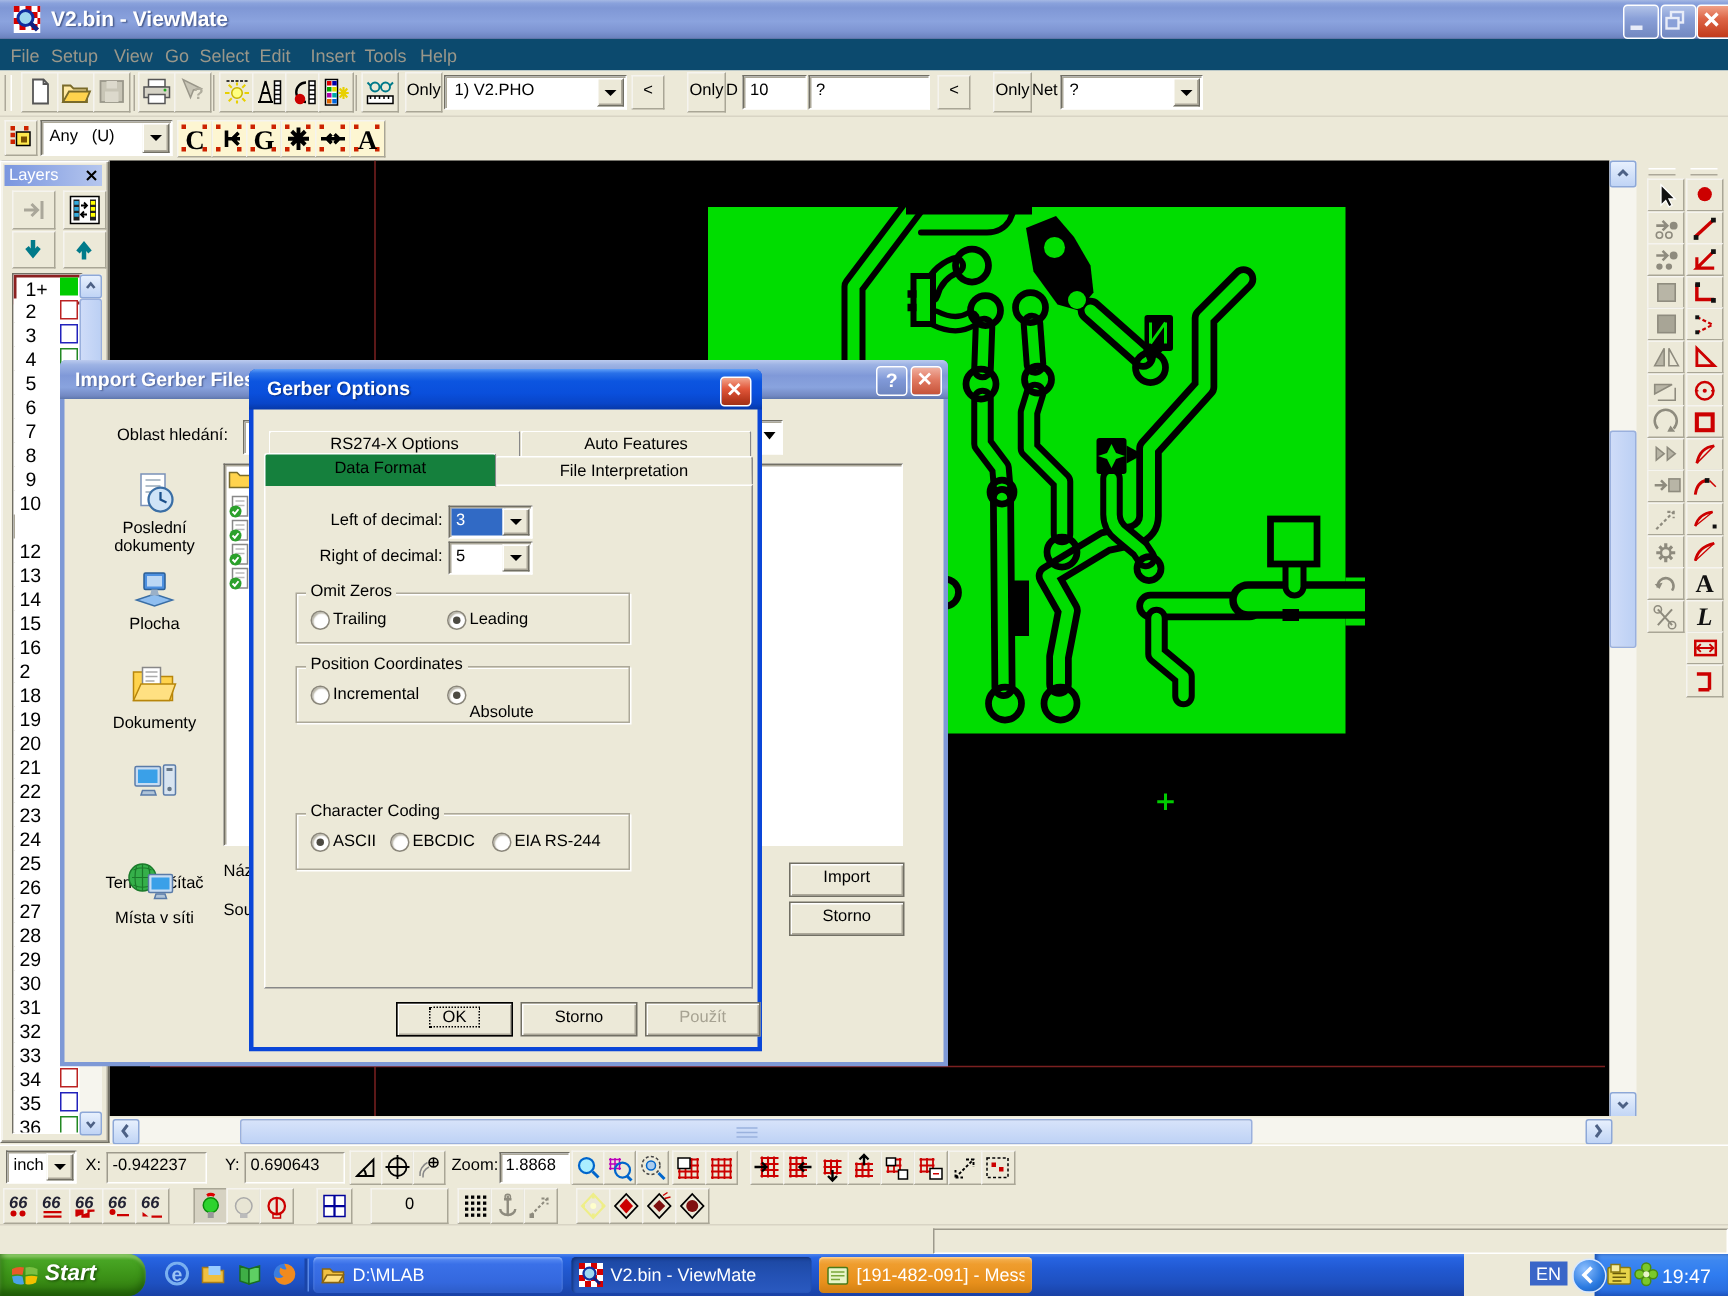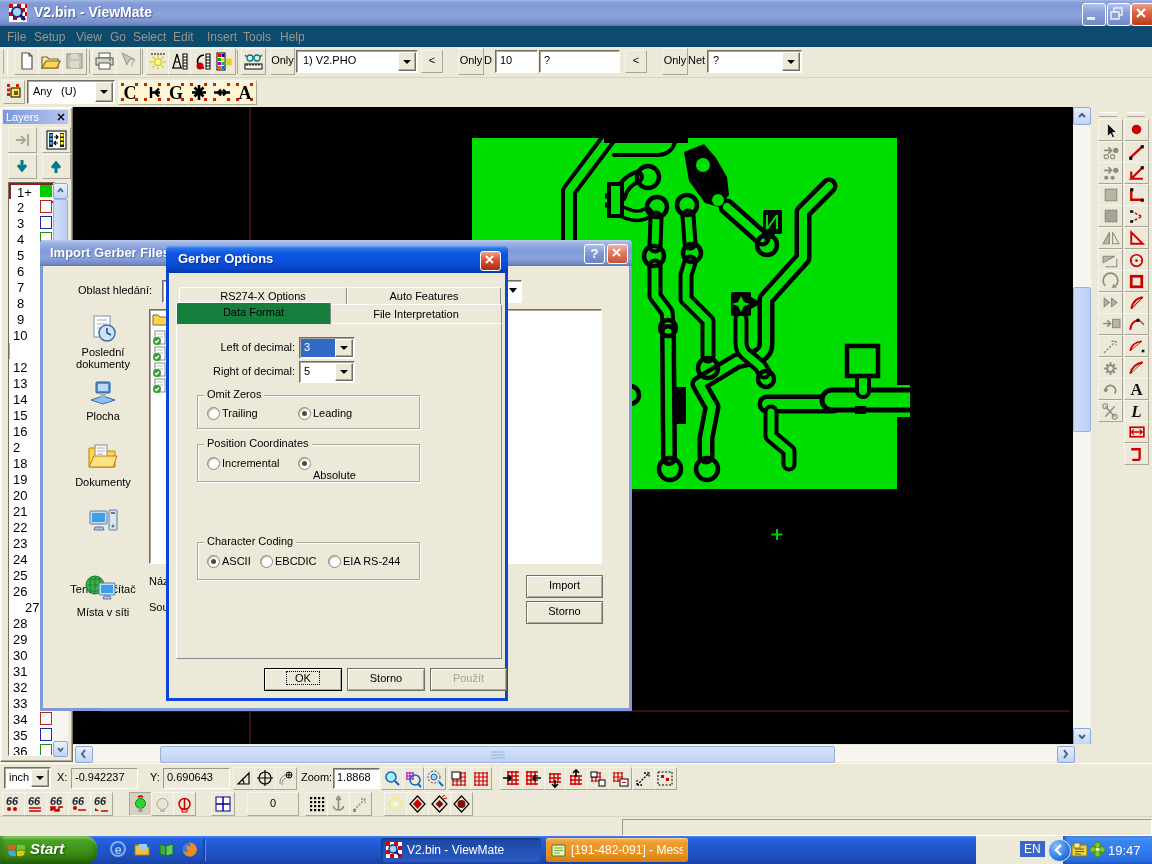--- a/index.html
+++ b/index.html
@@ -659,21 +659,21 @@
         </div>
  <div class="abs" style="left:0;top:384px;width:43px;height:16px;background:#fff;">
           <span style="position:absolute;left:4px;top:1px;font-size:13px;">25</span>
           <span style="position:absolute;left:31px;top:1px;width:10px;height:11px;border:1.5px solid #228822;"></span>
         </div>
  <div class="abs" style="left:0;top:400px;width:43px;height:16px;background:#fff;">
           <span style="position:absolute;left:4px;top:1px;font-size:13px;">26</span>
           <span style="position:absolute;left:31px;top:1px;width:10px;height:11px;border:1.5px solid #bb2222;"></span>
         </div>
  <div class="abs" style="left:0;top:416px;width:43px;height:16px;background:#fff;">
-          <span style="position:absolute;left:4px;top:1px;font-size:13px;margin-left:12px;">27</span>
+          <span style="position:absolute;left:4px;top:1px;font-size:13px;">27</span>
           <span style="position:absolute;left:31px;top:1px;width:10px;height:11px;border:1.5px solid #2222bb;"></span>
         </div>
  <div class="abs" style="left:0;top:432px;width:43px;height:16px;background:#fff;">
           <span style="position:absolute;left:4px;top:1px;font-size:13px;">28</span>
           <span style="position:absolute;left:31px;top:1px;width:10px;height:11px;border:1.5px solid #228822;"></span>
         </div>
  <div class="abs" style="left:0;top:448px;width:43px;height:16px;background:#fff;">
           <span style="position:absolute;left:4px;top:1px;font-size:13px;">29</span>
           <span style="position:absolute;left:31px;top:1px;width:10px;height:11px;border:1.5px solid #bb2222;"></span>
         </div>
@@ -1095,20 +1095,27 @@
  <svg class="abs" style="left:158px;top:5px" width="17" height="17">
         <path d="M2 3 L8 5 L8 15 L2 13 Z" fill="#3fae46" stroke="#1a6e20"></path>
         <path d="M15 3 L8 5 L8 15 L15 13 Z" fill="#5ecf63" stroke="#1a6e20"></path>
       </svg>
  <svg class="abs" style="left:181px;top:5px" width="17" height="17">
         <circle cx="8.5" cy="8.5" r="7" fill="#3a7de0"></circle>
         <path d="M8.5 1.5 A7 7 0 1 1 2 10 Q5 12 8 10 Q4 8 6 4 Q8 6 10 5 Q9 3 8.5 1.5 Z" fill="#f08a1e"></path>
       </svg>
  <div class="abs" style="left:203px;top:3px;width:2px;height:22px;background:#1a45a8;border-right:1px solid #5a8ae8;"></div>
 
+ <div class="abs" style="left:209px;top:2px;width:166px;height:24px;border-radius:3px;background:linear-gradient(180deg,#5c90f5 0%,#3a70e8 20%,#3468de 70%,#2d5cc8 100%);box-shadow:inset 0 1px 1px #86acf5;">
+  <svg class="abs" style="left:5px;top:4px" width="16" height="16">
+          <path d="M1 13 V4 h5 l2 2 h7 v7 z" fill="#f0c040" stroke="#8a6510"></path>
+          <path d="M1 13 l3 -5 h11 l-3 5 z" fill="#ffe082" stroke="#8a6510"></path>
+        </svg>
+  <div class="abs" style="left:26px;top:5px;color:#fff;font-size:12px;">D:\MLAB</div>
+ </div>
  <div class="abs" style="left:381px;top:2px;width:160px;height:24px;border-radius:3px;background:linear-gradient(180deg,#1c47a0 0%,#2351b4 50%,#2a5ac0 100%);box-shadow:inset 1px 1px 2px #12327a;">
   <svg class="abs" style="left:5px;top:4px" width="16" height="16" viewBox="0 0 16 16">
           <rect x="0" y="0" width="16" height="16" fill="#fff"></rect>
           <g fill="#d40000">
             <rect x="0" y="0" width="4" height="4"></rect>
             <rect x="8" y="0" width="4" height="4"></rect>
             <rect x="4" y="4" width="4" height="4"></rect>
             <rect x="12" y="4" width="4" height="4"></rect>
             <rect x="0" y="8" width="4" height="4"></rect>
             <rect x="8" y="8" width="4" height="4"></rect>

